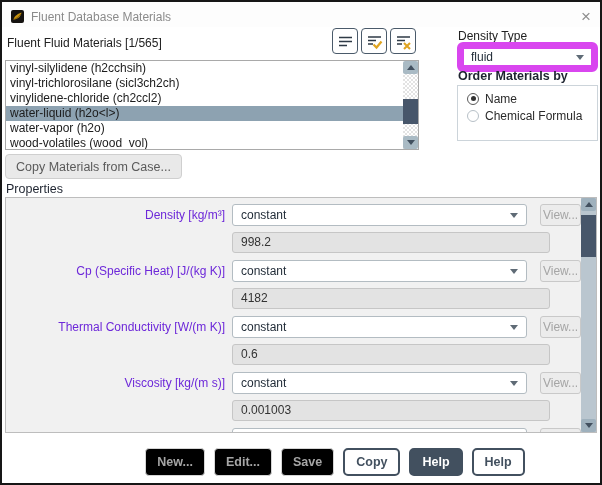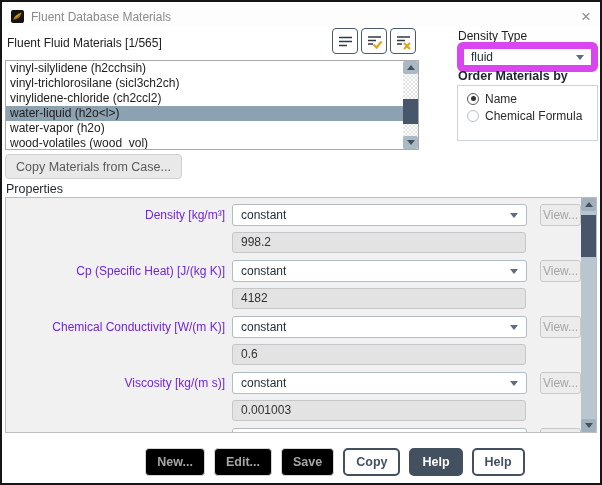--- a/index.html
+++ b/index.html
@@ -58,21 +58,21 @@
   
   .props-label{position:absolute;left:4px;top:180px;font-weight:normal;color:#1e2430;font-size:12.5px}
   .props-panel{position:absolute;left:3px;top:195px;width:592px;height:236px;background:#f1f1f1;border:1px solid #bdbdbd;overflow:hidden}
   .props-rows{padding-top:6px}
   .prop-pair{margin-bottom:7px}
   .prop-row{display:flex;height:22px;margin-bottom:6px}
   .prop-label{flex:0 0 226px;text-align:right;padding-right:7px;line-height:22px;color:#6d28d9;white-space:nowrap}
   .prop-select{width:303px;height:22px;background:#fff;border:1px solid #b3bcc2;border-radius:3px;display:flex;align-items:center;padding:0 8px;color:#1f2a36}
   .view-btn{width:42px;height:22px;margin-left:13px;background:#ececec;border:1px solid #c9c9c9;border-radius:3px;color:#a5a5a5;font-weight:normal;display:flex;align-items:center;justify-content:center}
   .prop-val-row{height:21px}
-  .prop-val{margin-left:226px;width:294px;height:21px;background:#e3e3e3;border:1px solid #c6c6c6;border-radius:3px;line-height:19px;padding:0 8px;color:#333}
+  .prop-val{margin-left:226px;width:318px;height:21px;background:#e3e3e3;border:1px solid #c6c6c6;border-radius:3px;line-height:19px;padding:0 8px;color:#333}
 
   
   .footer{position:absolute;left:0;right:0;top:446px;display:flex;justify-content:center;gap:9px;transform:translateX(34px)}
   .fbtn{height:28px;padding:0 11px;display:flex;align-items:center;font-weight:bold;font-size:12.5px;border-radius:4px}
   .fbtn.btn-disabled{background:#000000;border:1px solid #d5d5d5;color:#a6a6a6}
   .fbtn.btn-enabled{background:#fff;border:2px solid #42505f;color:#42505f;border-radius:5px}
   .fbtn.btn-primary{background:#42505f;border:2px solid #42505f;color:#fff;border-radius:5px}
 </style>
 </head>
 <body>
@@ -203,21 +203,21 @@
             </div>
             <div class="view-btn">View...</div>
           </div>
           <div class="prop-val-row">
             <div class="prop-val">4182</div>
           </div>
         </div>
 
         <div class="prop-pair">
           <div class="prop-row">
-            <div class="prop-label">Chemical Conductivity [W/(m K)]</div>
+            <div class="prop-label">Thermal Conductivity [W/(m K)]</div>
             <div class="prop-select">
               <span>constant</span>
               <span class="dd-arrow"></span>
             </div>
             <div class="view-btn">View...</div>
           </div>
           <div class="prop-val-row">
             <div class="prop-val">0.6</div>
           </div>
         </div>

